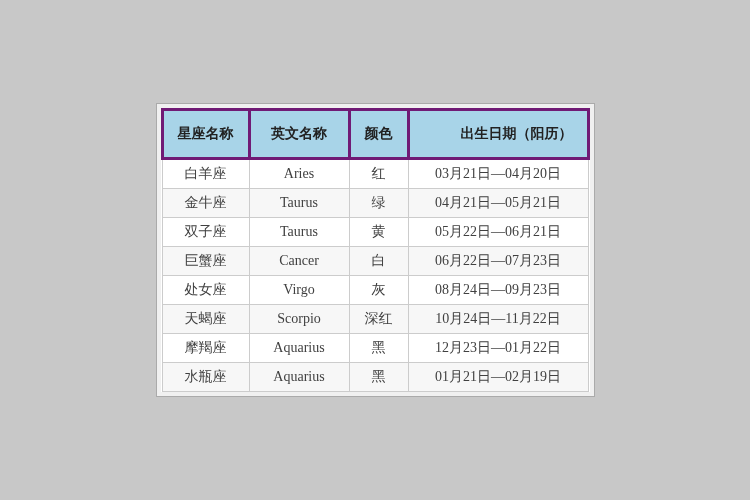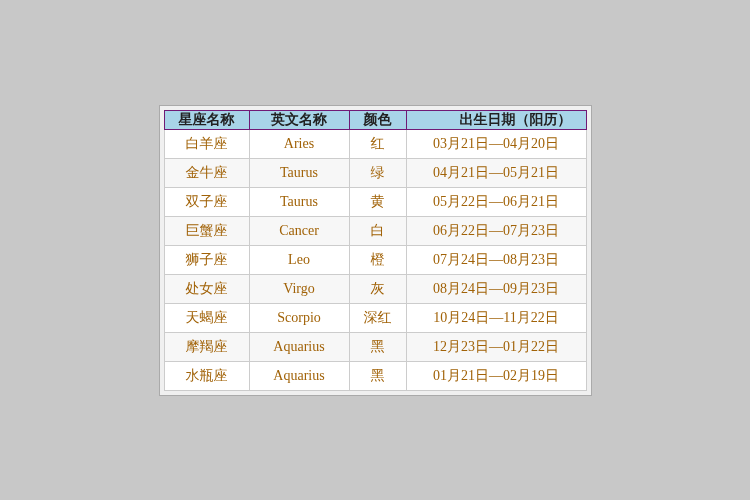--- a/index.html
+++ b/index.html
@@ -17,32 +17,32 @@
       background: #f0f0f0;
       border: 1px solid #aaa;
       padding: 4px;
     }
     table {
       border-collapse: collapse;
       background: white;
     }
     thead tr th {
       background-color: #a8d4e8;
-      border: 1px solid #701a75;
-      padding: 0 14px;
+      border: 3px solid #701a75;
+      padding: 14px 14px;
       text-align: center;
       font-weight: bold;
       color: #222;
       white-space: nowrap;
     }
     tbody tr td {
       border: 1px solid #ccc;
       padding: 5px 2px;
       text-align: center;
-      color: #a16207;
+      color: #404040;
       white-space: nowrap;
       background-color: #fff;
     }
     tbody tr:nth-child(even) td {
       background-color: #f7f7f7;
     }
     .col-chinese { min-width: 70px; }
     .col-english { min-width: 100px; }
     .col-color   { min-width: 50px; }
     .col-date    { min-width: 180px; text-align: right; }
@@ -79,26 +79,20 @@
           <td>黄</td>
           <td>05月22日—06月21日</td>
         </tr>
         <tr>
           <td>巨蟹座</td>
           <td>Cancer</td>
           <td>白</td>
           <td>06月22日—07月23日</td>
         </tr>
         <tr>
-          <td>狮子座</td>
-          <td>Leo</td>
-          <td>橙</td>
-          <td>07月24日—08月23日</td>
-        </tr>
-        <tr>
           <td>处女座</td>
           <td>Virgo</td>
           <td>灰</td>
           <td>08月24日—09月23日</td>
         </tr>
         <tr>
           <td>天蝎座</td>
           <td>Scorpio</td>
           <td>深红</td>
           <td>10月24日—11月22日</td>

